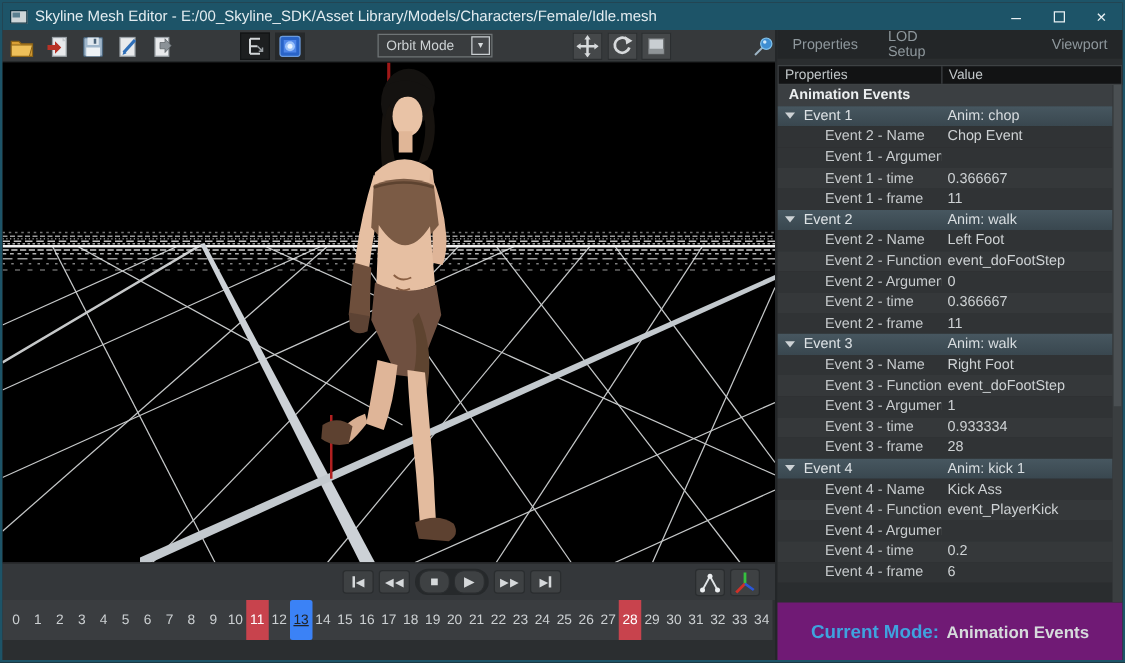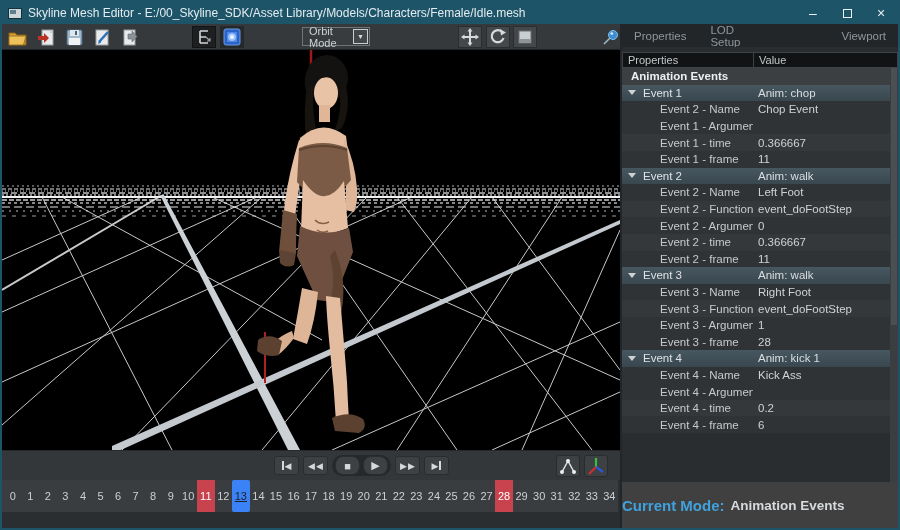--- a/index.html
+++ b/index.html
@@ -55,21 +55,21 @@
   .tc-label { width:131px; color:#c6cacc; display:flex; align-items:center; }
   .tc-value { flex:1; color:#ced2d4; padding-left:5px; }
   .r-group .tc-label { color:#eceff0; font-weight:bold; padding-left:9px; }
   .r-parent .tc-label { color:#dde2e5; }
   .r-parent .tc-value { color:#d8dde0; }
   .chev { width:0; height:0; border-left:4px solid transparent; border-right:4px solid transparent;
           border-top:5px solid #cdd2d5; margin:0 7px 0 6px; }
   .lbl-child { padding-left:38px; }
   .lbl-parent { }
 
-  .modebar { height:46px; background:#404040; display:flex; align-items:center; justify-content:flex-start; }
+  .modebar { height:46px; background:#701a75; display:flex; align-items:center; justify-content:center; }
   .mode-label { color:#3fa2de; font-size:15px; font-weight:bold; margin-right:6px; }
   .mode-value { color:#d6dadc; font-size:13.5px; font-weight:bold; }
 
   
   .viewport { position:absolute; left:0; top:48px; width:618px; height:400px; background:#000; }
 
   
   .btoolbar { position:absolute; left:0; top:448px; width:618px; height:30px;
               background:#34373a; border-top:1px solid #26282a; }
   .playbar { position:absolute; left:272px; top:4px; display:flex; align-items:center; gap:4px; }
@@ -150,21 +150,21 @@
     </div>
     <div class="tb-icon" style="left:218px; background:#26292b;">
       <svg width="18" height="18">
         <rect x="1" y="1" width="16" height="16" rx="2" fill="#2a64c8" stroke="#6a9adc"></rect>
         <rect x="4" y="4" width="10" height="10" fill="#4f86e8"></rect>
         <circle cx="9" cy="9" r="4" fill="#9cc2fa"></circle>
         <circle cx="9" cy="9" r="2" fill="#eaf4ff"></circle>
       </svg>
     </div>
 
-    <div class="select" style="left:300px; top:3px; width:68px;">
+    <div class="select" style="left:300px; top:3px; width:92px;">
       <span class="sel-text">Orbit Mode</span>
       <span class="sel-arrow">▼</span>
     </div>
 
     <div class="tb-icon" style="left:456px; background:#45484a; border:1px solid #2b2e30;">
       <svg width="18" height="18">
         <path d="M9,2 v14 M2,9 h14" stroke="#d7dadc" stroke-width="2"></path>
         <polygon points="9,0 6.5,3.5 11.5,3.5" fill="#d7dadc"></polygon>
         <polygon points="9,18 6.5,14.5 11.5,14.5" fill="#d7dadc"></polygon>
         <polygon points="0,9 3.5,6.5 3.5,11.5" fill="#d7dadc"></polygon>
@@ -464,38 +464,50 @@
             <span class="lbl-child">Event 3 - Function</span>
           </div>
           <div class="tcell tc-value">event_doFootStep</div>
         </div>
         <div class="trow r-even">
           <div class="tcell tc-label">
             <span class="lbl-child">Event 3 - Argument</span>
           </div>
           <div class="tcell tc-value">1</div>
         </div>
+        <div class="trow r-odd">
+          <div class="tcell tc-label">
+            <span class="lbl-child">Event 3 - time</span>
+          </div>
+          <div class="tcell tc-value">0.933334</div>
+        </div>
         <div class="trow r-even">
           <div class="tcell tc-label">
             <span class="lbl-child">Event 3 - frame</span>
           </div>
           <div class="tcell tc-value">28</div>
         </div>
         <div class="trow r-odd r-parent">
           <div class="tcell tc-label">
             <span class="chev"></span>
             <span class="lbl-parent">Event 4</span>
           </div>
           <div class="tcell tc-value">Anim: kick 1</div>
         </div>
         <div class="trow r-even">
           <div class="tcell tc-label">
             <span class="lbl-child">Event 4 - Name</span>
           </div>
           <div class="tcell tc-value">Kick Ass</div>
+        </div>
+        <div class="trow r-odd">
+          <div class="tcell tc-label">
+            <span class="lbl-child">Event 4 - Function</span>
+          </div>
+          <div class="tcell tc-value">event_PlayerKick</div>
         </div>
         <div class="trow r-even">
           <div class="tcell tc-label">
             <span class="lbl-child">Event 4 - Argument</span>
           </div>
           <div class="tcell tc-value"></div>
         </div>
         <div class="trow r-odd">
           <div class="tcell tc-label">
             <span class="lbl-child">Event 4 - time</span>

